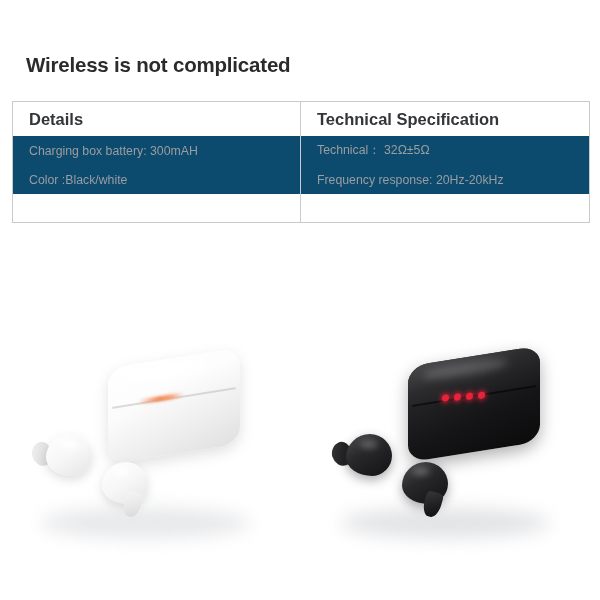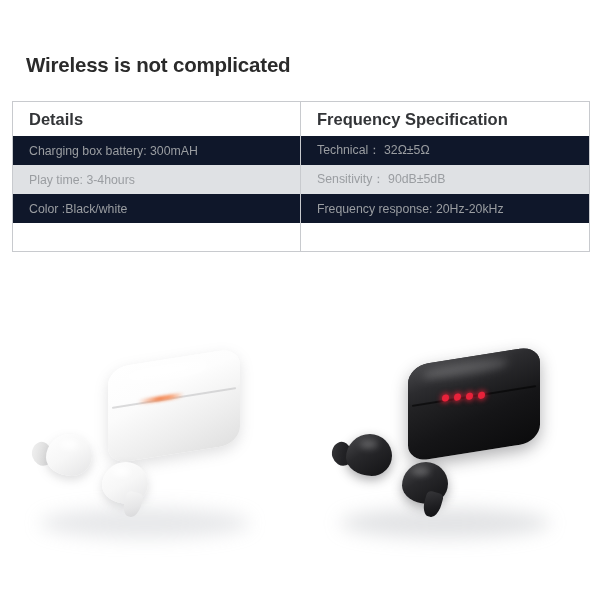--- a/index.html
+++ b/index.html
@@ -65,21 +65,21 @@
     padding-left: 16px !important;
   }
 
   .data-row td {
     height: 29px;
   }
   .row-shaded td {
     background: #dfe1e4;
   }
   .row-plain td {
-    background: #0f172a;
+    background: #0c4a6e;
   }
   .data-cell {
     font-size: 12.3px;
     color: #9a9da1;
     padding-left: 16px !important;
     white-space: nowrap;
     overflow: hidden;
   }
   .empty-row td {
     height: 28px;
@@ -267,33 +267,29 @@
   <div class="heading">Wireless is not complicated</div>
 
   <table class="spec-table">
     <colgroup>
       <col style="width:288px">
       <col style="width:289px">
     </colgroup>
     <tbody>
       <tr class="head-row">
         <td class="head-cell">Details</td>
-        <td class="head-cell col-divider">Frequency Specification</td>
+        <td class="head-cell col-divider">Technical Specification</td>
       </tr>
 
 
       <tr class="data-row row-plain">
         <td class="data-cell">Charging box battery: 300mAH</td>
         <td class="data-cell col-divider">Technical： 32Ω±5Ω</td>
       </tr>
 
-      <tr class="data-row row-shaded">
-        <td class="data-cell">Play time: 3-4hours</td>
-        <td class="data-cell col-divider">Sensitivity： 90dB±5dB</td>
-      </tr>
 
       <tr class="data-row row-plain">
         <td class="data-cell">Color :Black/white</td>
         <td class="data-cell col-divider">Frequency response: 20Hz-20kHz</td>
       </tr>
 
 
       <tr class="empty-row">
         <td class="data-cell"></td>
         <td class="data-cell col-divider"></td>

